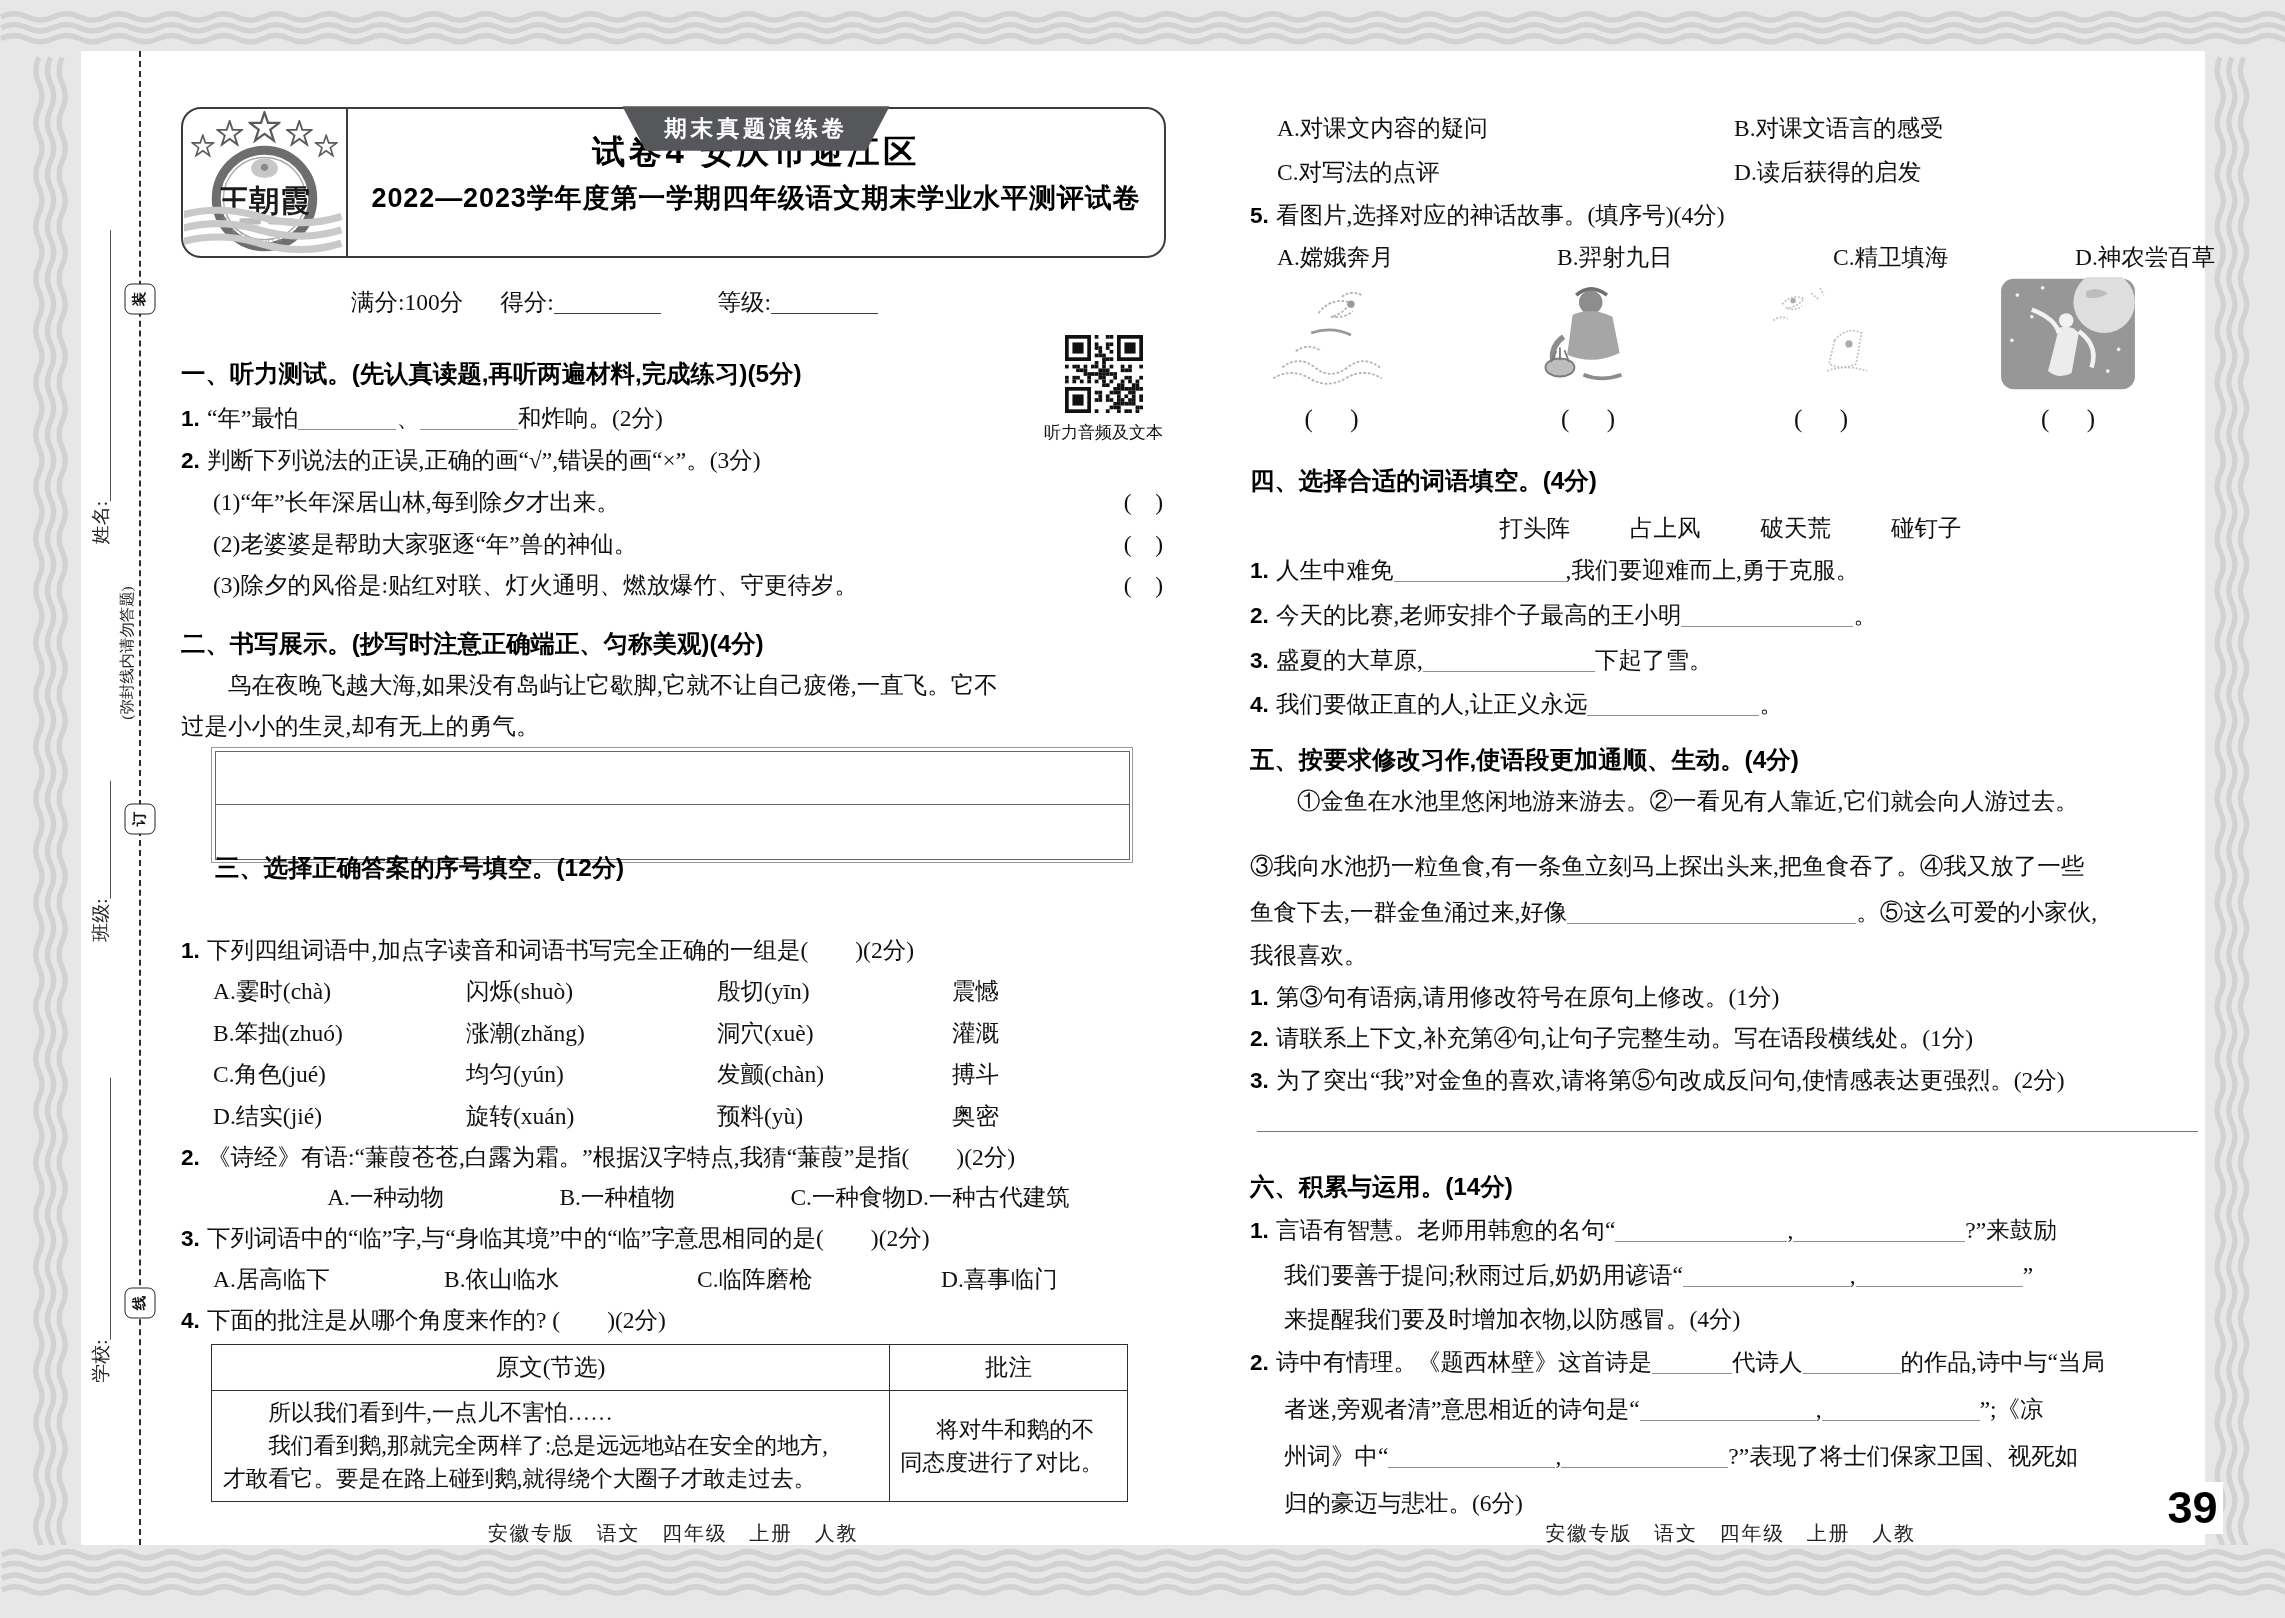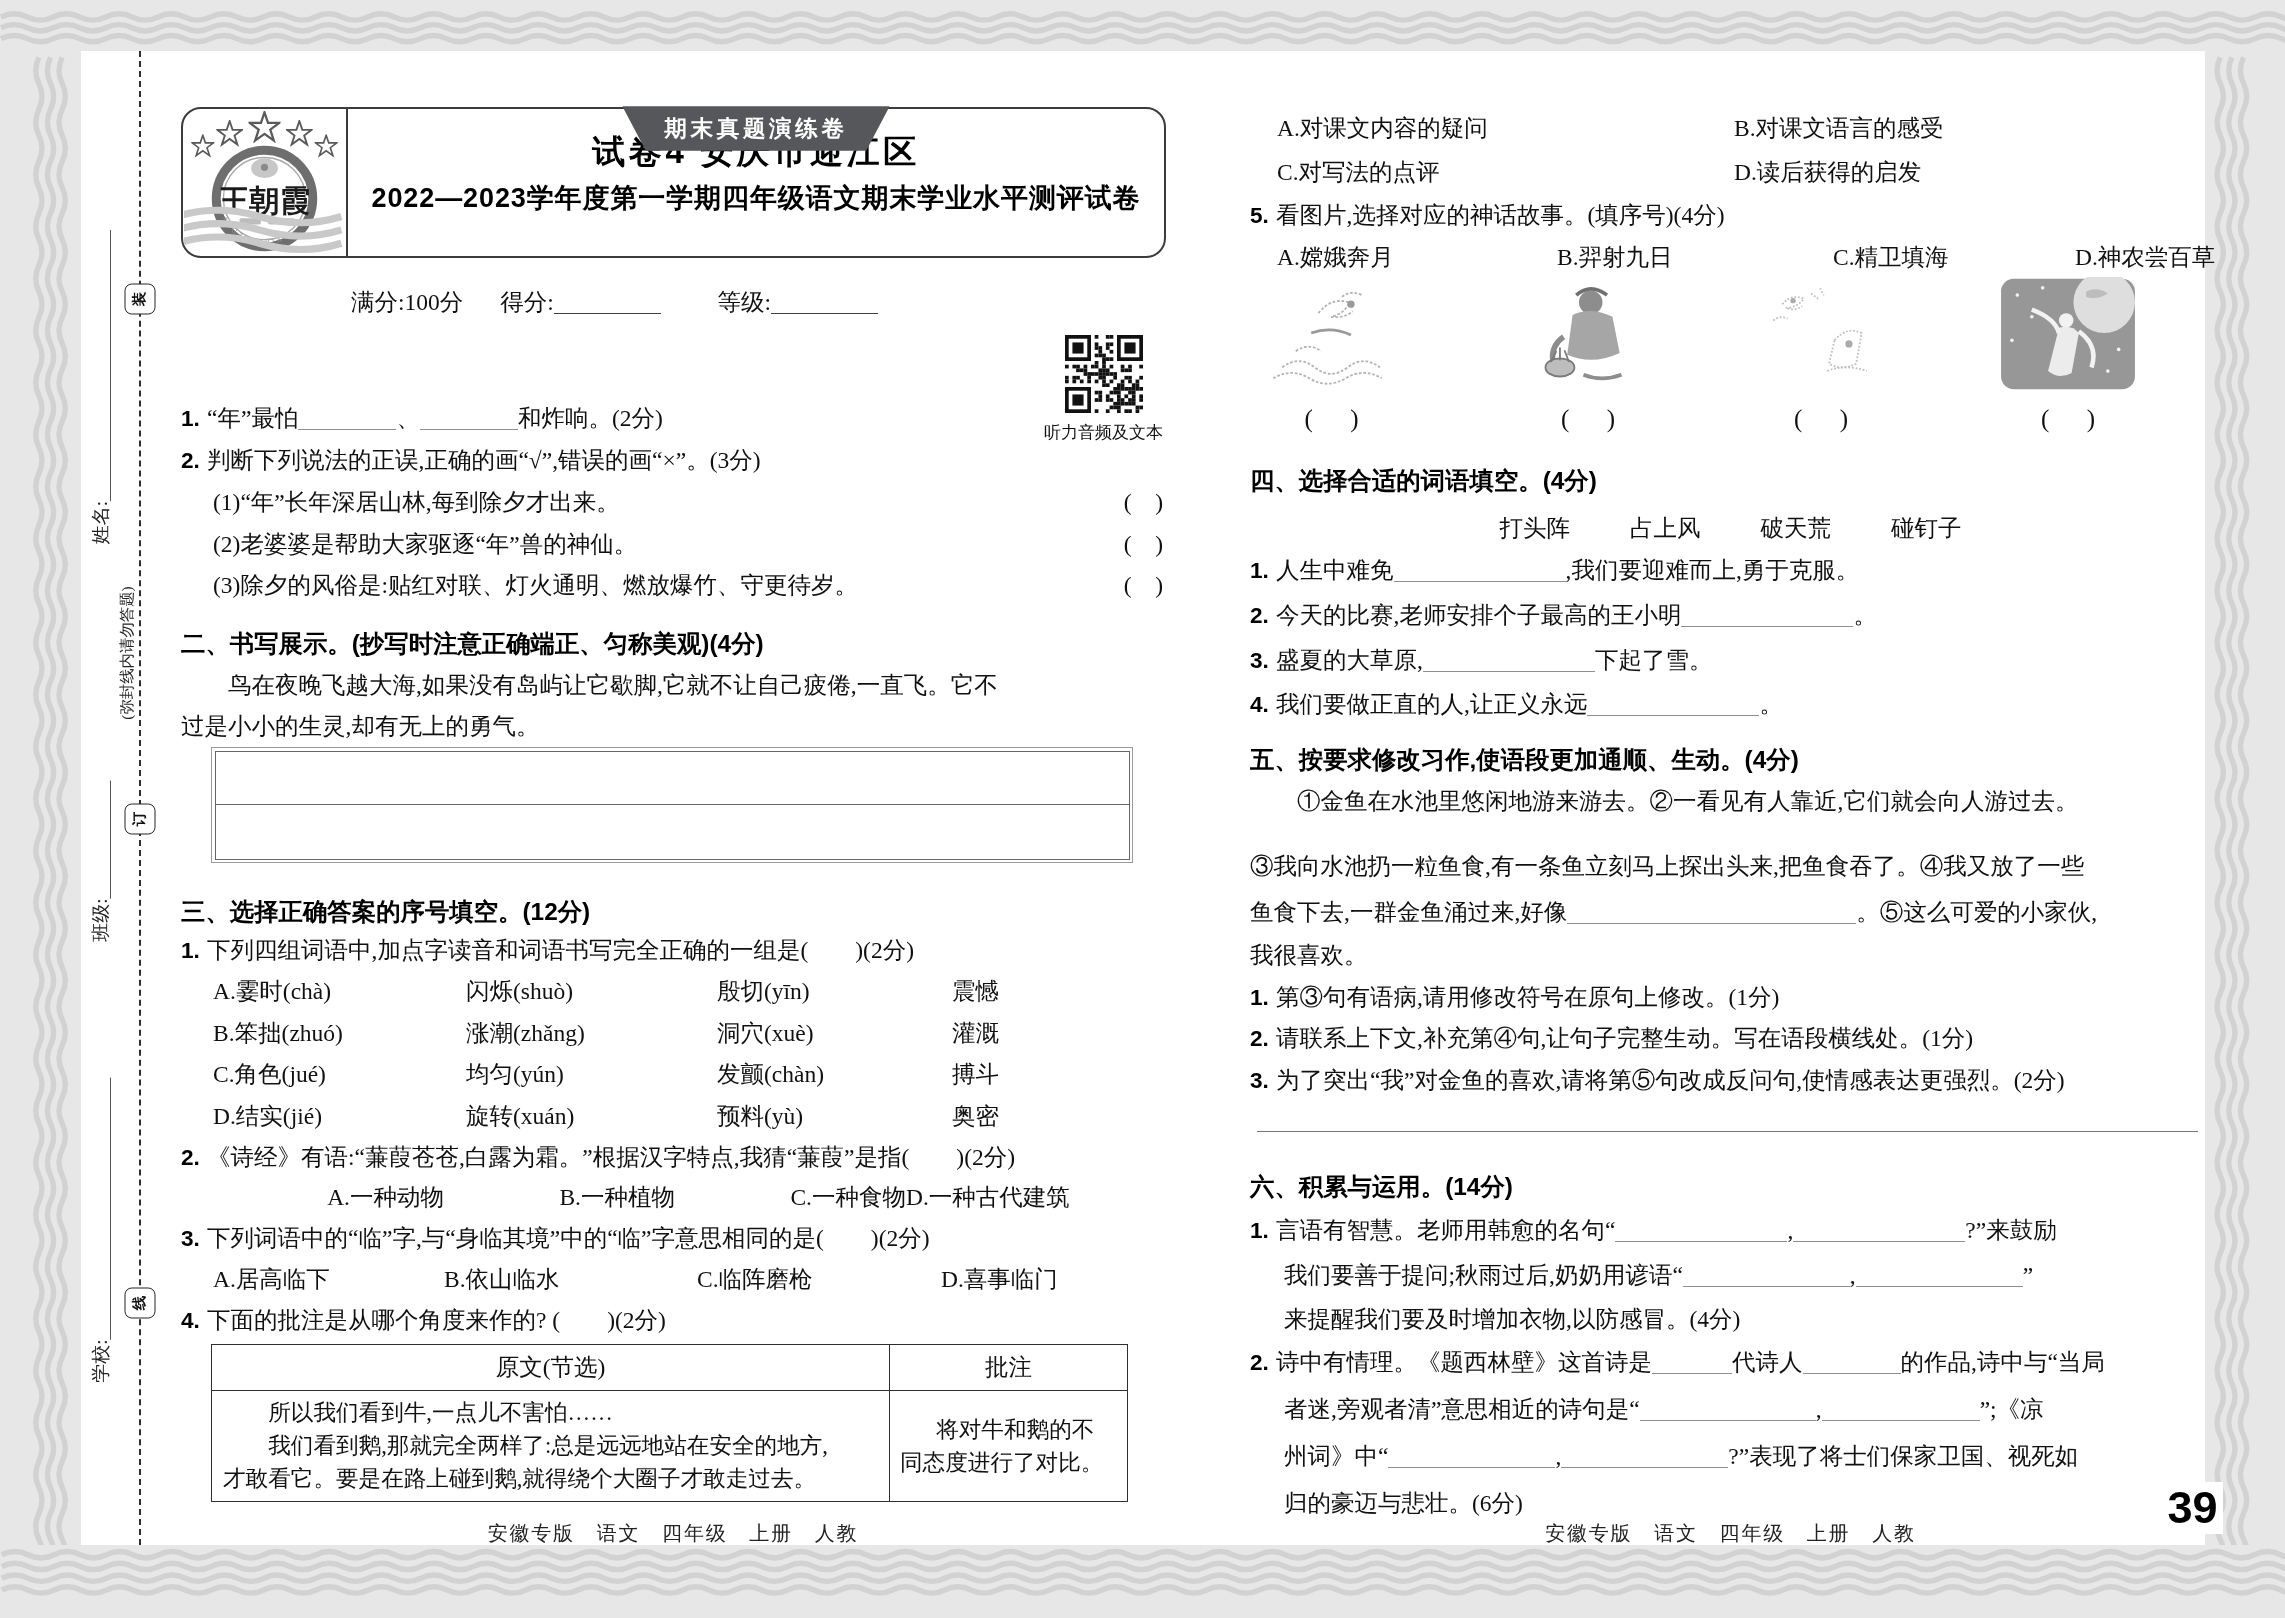--- a/index.html
+++ b/index.html
@@ -148,20 +148,21 @@
       <div id="hsub" class="hd" style="font-size:27px;">2022—2023学年度第一学期四年级语文期末学业水平测评试卷</div>
     </div>
   </div>
 
   <div class="row kai" style="top:286px;left:170px;">
     <span>满分:100分</span>
     <span style="margin-left:31px;">得分:</span><span class="bl" style="width:107px"></span>
     <span style="margin-left:51px;">等级:</span><span class="bl" style="width:107px"></span>
   </div>
 
+  <div class="row hd" style="top:358px;">一、听力测试。(先认真读题,再听两遍材料,完成练习)(5分)</div>
 
   <div id="qrblock">
     <svg id="qrsvg" width="78" height="78" viewBox="0 0 86 86">
         <rect x="0" y="32.76190476190476" width="4.095238095238095" height="4.095238095238095" fill="#111"></rect>
         <rect x="0" y="45.047619047619044" width="4.095238095238095" height="4.095238095238095" fill="#111"></rect>
         <rect x="0" y="49.14285714285714" width="4.095238095238095" height="4.095238095238095" fill="#111"></rect>
         <rect x="8.19047619047619" y="32.76190476190476" width="4.095238095238095" height="4.095238095238095" fill="#111"></rect>
         <rect x="8.19047619047619" y="45.047619047619044" width="4.095238095238095" height="4.095238095238095" fill="#111"></rect>
         <rect x="8.19047619047619" y="49.14285714285714" width="4.095238095238095" height="4.095238095238095" fill="#111"></rect>
         <rect x="12.285714285714285" y="32.76190476190476" width="4.095238095238095" height="4.095238095238095" fill="#111"></rect>
@@ -314,21 +315,21 @@
   <div class="row hd" style="top:628px;">二、书写展示。(抄写时注意正确端正、匀称美观)(4分)</div>
   <div class="row kai" style="top:669px;padding-left:47px;">鸟在夜晚飞越大海,如果没有岛屿让它歇脚,它就不让自己疲倦,一直飞。它不</div>
   <div class="row kai" style="top:710px;text-align:center;">过是小小的生灵,却有无上的勇气。</div>
   <div id="wbox">
     <div class="inner">
         <div></div>
         <div></div>
       </div>
   </div>
 
-  <div class="row hd" style="top:896px;">三、选择正确答案的序号填空。(12分)</div>
+  <div class="row hd" style="top:852px;margin-left:34px;">三、选择正确答案的序号填空。(12分)</div>
   <div class="row kai" style="top:934px;">
     <span class="num">1.</span><span>下列四组词语中,加点字读音和词语书写完全正确的一组是(　　)(2分)</span>
   </div>
   <div class="row kai" style="top:975px;left:32px;">
     <span style="display:inline-block;width:253px;">A.霎时(chà)</span><span style="display:inline-block;width:251px;">闪烁(shuò)</span><span style="display:inline-block;width:235px;">殷切(yīn)</span><span>震憾</span>
   </div>
   <div class="row kai" style="top:1017px;left:32px;">
     <span style="display:inline-block;width:253px;">B.笨拙(zhuó)</span><span style="display:inline-block;width:251px;">涨潮(zhǎng)</span><span style="display:inline-block;width:235px;">洞穴(xuè)</span><span>灌溉</span>
   </div>
   <div class="row kai" style="top:1058px;left:32px;">

